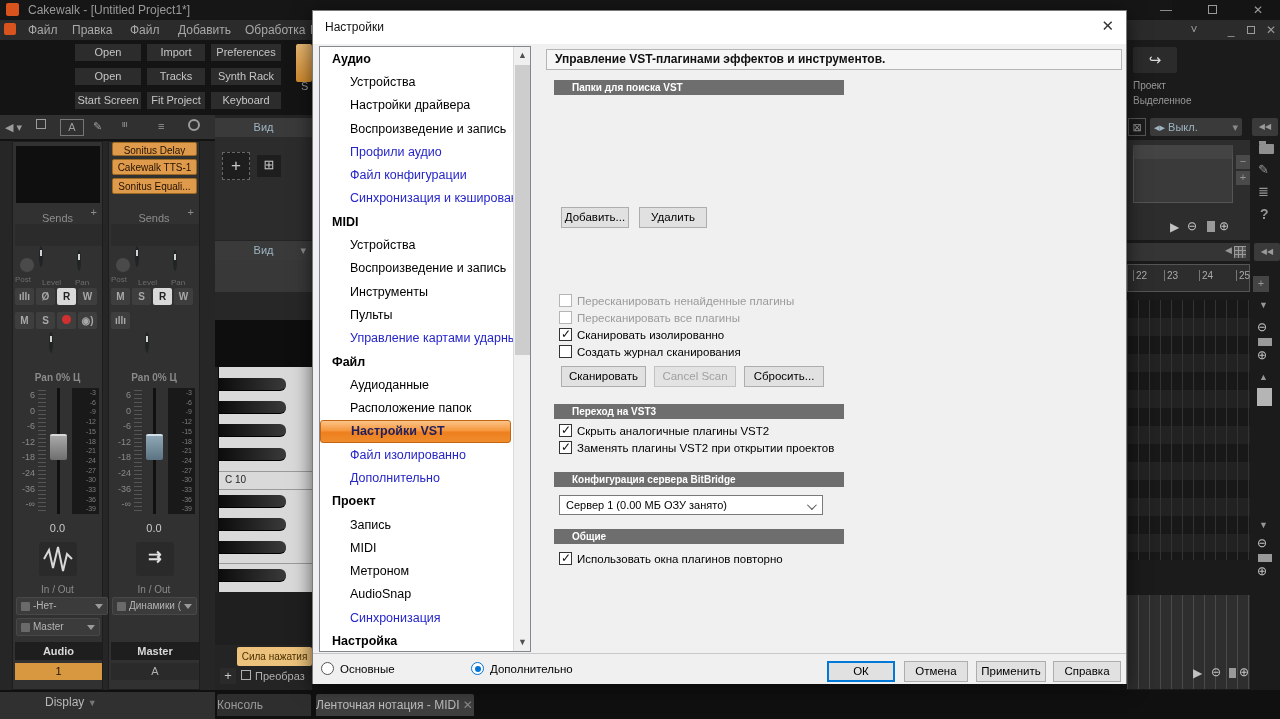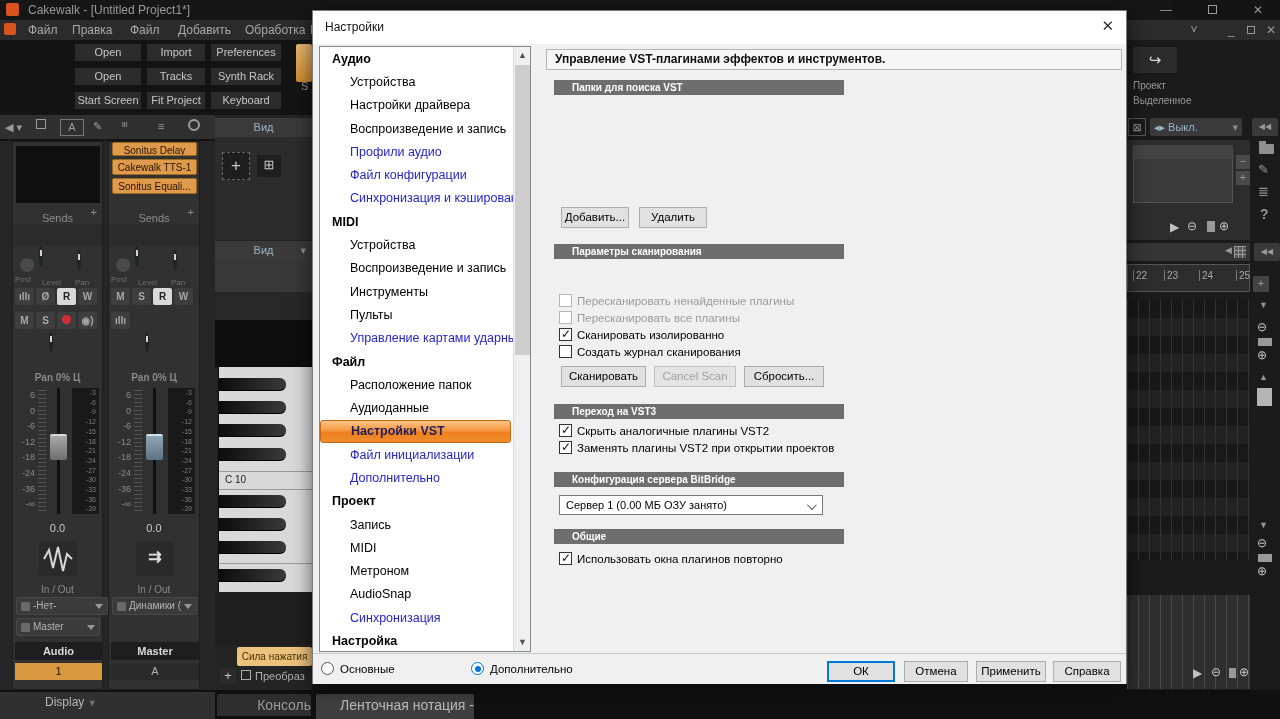--- a/index.html
+++ b/index.html
@@ -38,21 +38,21 @@
 .bkey{position:absolute;left:0;height:13px;width:72%;background:linear-gradient(to right,#0c0c0c,#3a3a3a);border-radius:0 6px 6px 0;border-bottom:1px solid #000}
 .wline{position:absolute;left:0;width:100%;height:1px;background:#9a9a9a}
 
 .rcol{left:1127px;top:40px;width:153px;height:679px;background:#1b1b1b}
 .ric{color:#969696;font-size:11px;text-align:center}
 .gridband{background:repeating-linear-gradient(to right,#333 0 1px,transparent 1px 11px),repeating-linear-gradient(to bottom,#181818 0 18px,#222 18px 36px)}
 .gridband2{background:repeating-linear-gradient(to right,#4a4a4a 0 1px,transparent 1px 11px),#2e2e2e}
 .magn{color:#c2c2c2;font-size:12px;line-height:14px}
 
 .tabbar{left:0;top:690px;width:1280px;height:29px;background:#101010}
-.tab{font-size:14px;line-height:22px;text-align:right;border-radius:2px 2px 0 0}
+.tab{font-size:12px;line-height:22px;text-align:left;border-radius:2px 2px 0 0}
 
 .dialog{left:312px;top:10px;width:815px;height:674px;background:#f0f0f0;border:1px solid #7a7a7a;box-shadow:0 4px 18px rgba(0,0,0,.6)}
 .dlg-title{left:0;top:0;width:100%;height:33px;background:#fff;color:#111;font-size:12px}
 .tree{left:6px;top:35px;width:212px;height:606px;background:#fff;border:1px solid #828790}
 .trow{height:23.3px;display:flex;align-items:center;font-size:12.5px;color:#000;padding-left:30px;white-space:nowrap;overflow:hidden}
 .trow.cat{padding-left:12px;font-weight:bold}
 .trow.blue{color:#2525c8}
 .trow.sel{background:linear-gradient(to bottom,#fcc488,#f5953b 48%,#ee7f1e 52%,#ef8c2c);border:1px solid #c26612;border-radius:3px;color:#1f1f5e;font-weight:bold;margin-right:2px}
 .sbar{position:absolute;right:0;top:0;width:17px;height:100%;background:#f0f0f0;border-left:1px solid #dcdcdc}
 .sarrow{width:17px;height:17px;color:#505050;font-size:9px;text-align:center;line-height:17px}
@@ -374,24 +374,24 @@
         <div class="trow blue">Профили аудио</div>
         <div class="trow blue">Файл конфигурации</div>
         <div class="trow blue">Синхронизация и кэширование</div>
         <div class="trow cat">MIDI</div>
         <div class="trow">Устройства</div>
         <div class="trow">Воспроизведение и запись</div>
         <div class="trow">Инструменты</div>
         <div class="trow">Пульты</div>
         <div class="trow blue">Управление картами ударных</div>
         <div class="trow cat">Файл</div>
+        <div class="trow">Аудиоданные</div>
         <div class="trow">Расположение папок</div>
-        <div class="trow">Аудиоданные</div>
         <div class="trow sel">Настройки VST</div>
-        <div class="trow blue">Файл инициализации</div>
+        <div class="trow blue">Файл изолированно</div>
         <div class="trow blue">Дополнительно</div>
         <div class="trow cat">Проект</div>
         <div class="trow">Запись</div>
         <div class="trow">MIDI</div>
         <div class="trow">Метроном</div>
         <div class="trow">AudioSnap</div>
         <div class="trow blue">Синхронизация</div>
         <div class="trow cat">Настройка</div>
       </div>
       <div class="sbar">
@@ -401,21 +401,20 @@
       </div>
     </div>
 
     <div class="abs main">
       <div class="abs infobar" style="left:0;top:3px;width:576px;height:21px">Управление VST-плагинами эффектов и инструментов.</div>
 
       <div class="abs hdr" style="left:8px;top:34px">Папки для поиска VST</div>
       <div class="abs wbtn" style="left:15px;top:161px;width:68px">Добавить...</div>
       <div class="abs wbtn" style="left:93px;top:161px;width:68px">Удалить</div>
 
-      <div class="abs hdr" style="left:8px;top:198px">Параметры сканирования</div>
       <div class="abs cbrow dis" style="left:13px;top:247px">
           <span class="cb"></span>
           <span>Пересканировать ненайденные плагины</span>
         </div>
       <div class="abs cbrow dis" style="left:13px;top:264px">
           <span class="cb"></span>
           <span>Пересканировать все плагины</span>
         </div>
       <div class="abs cbrow" style="left:13px;top:281px">
           <span class="cb on"></span>

